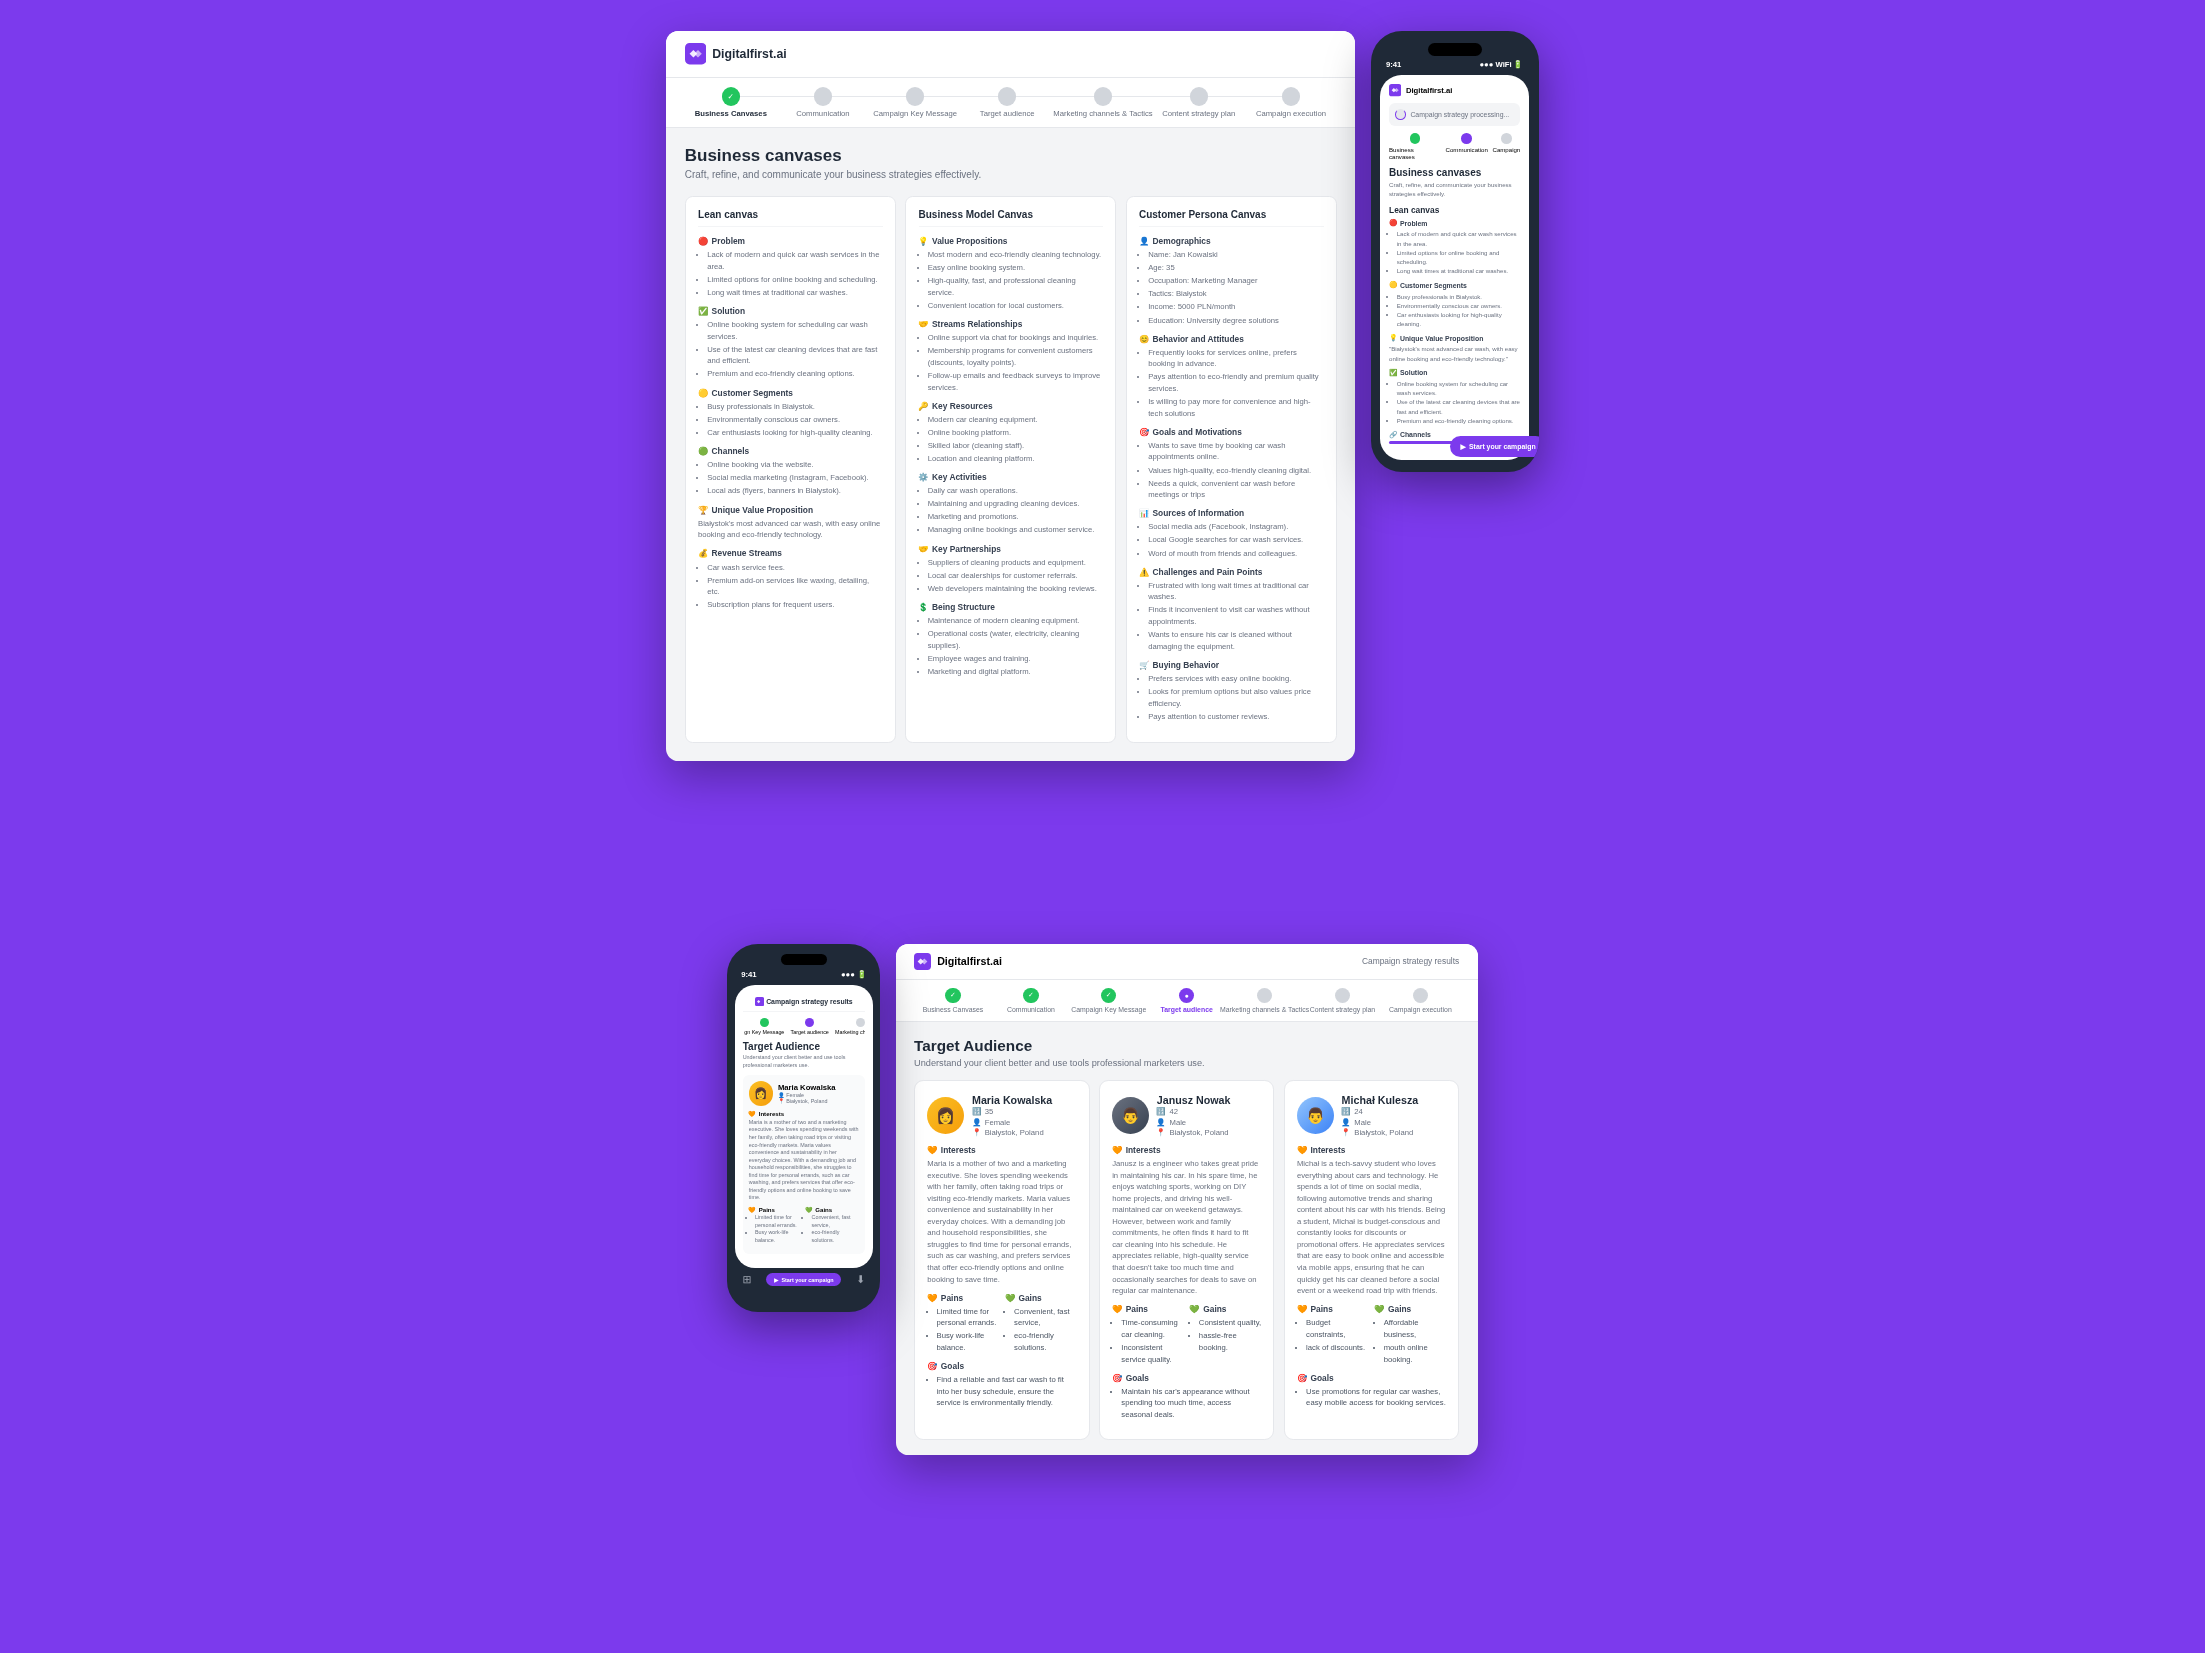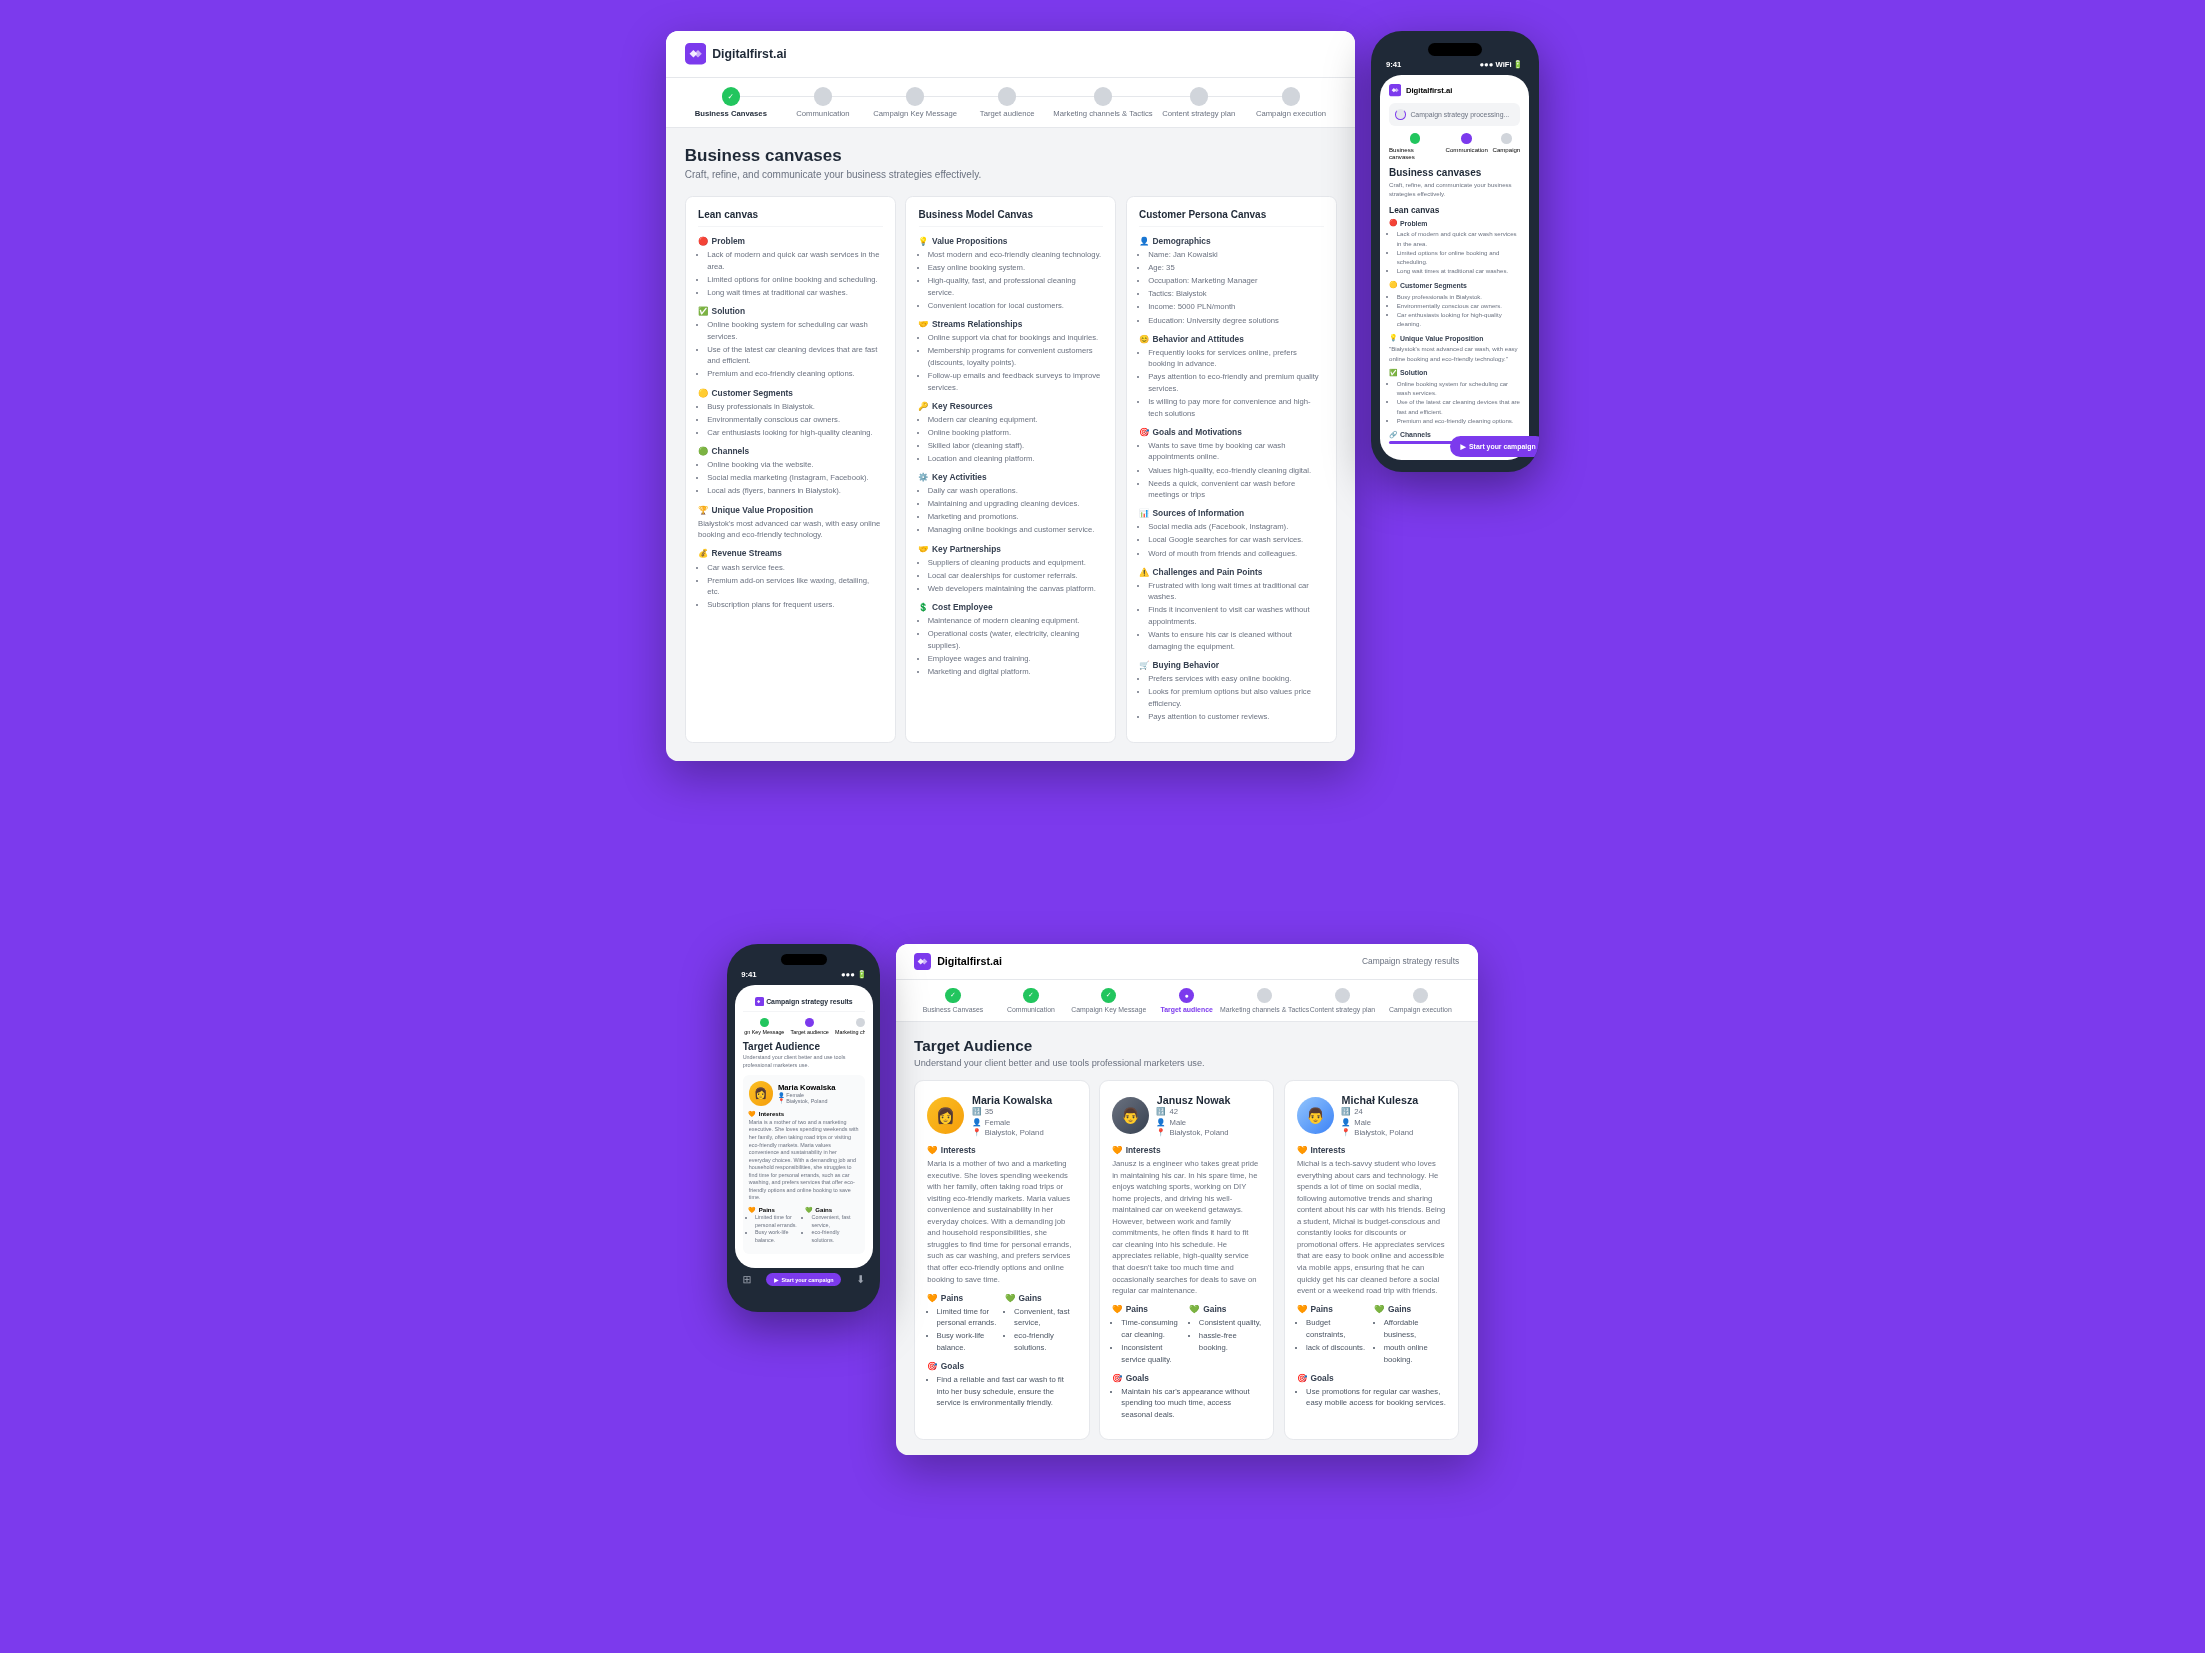--- a/index.html
+++ b/index.html
@@ -857,28 +857,28 @@
           </div>
           <div class="canvas-section">
             <div class="canvas-section-header">
               <span>🤝</span>
               <span>Key Partnerships</span>
             </div>
             <div class="canvas-section-body">
               <ul>
                 <li>Suppliers of cleaning products and equipment.</li>
                 <li>Local car dealerships for customer referrals.</li>
-                <li>Web developers maintaining the canvas platform.</li>
+                <li>Web developers maintaining the booking reviews.</li>
               </ul>
             </div>
           </div>
           <div class="canvas-section">
             <div class="canvas-section-header">
               <span>💲</span>
-              <span>Cost Employee</span>
+              <span>Being Structure</span>
             </div>
             <div class="canvas-section-body">
               <ul>
                 <li>Maintenance of modern cleaning equipment.</li>
                 <li>Operational costs (water, electricity, cleaning supplies).</li>
                 <li>Employee wages and training.</li>
                 <li>Marketing and digital platform.</li>
               </ul>
             </div>
           </div>

